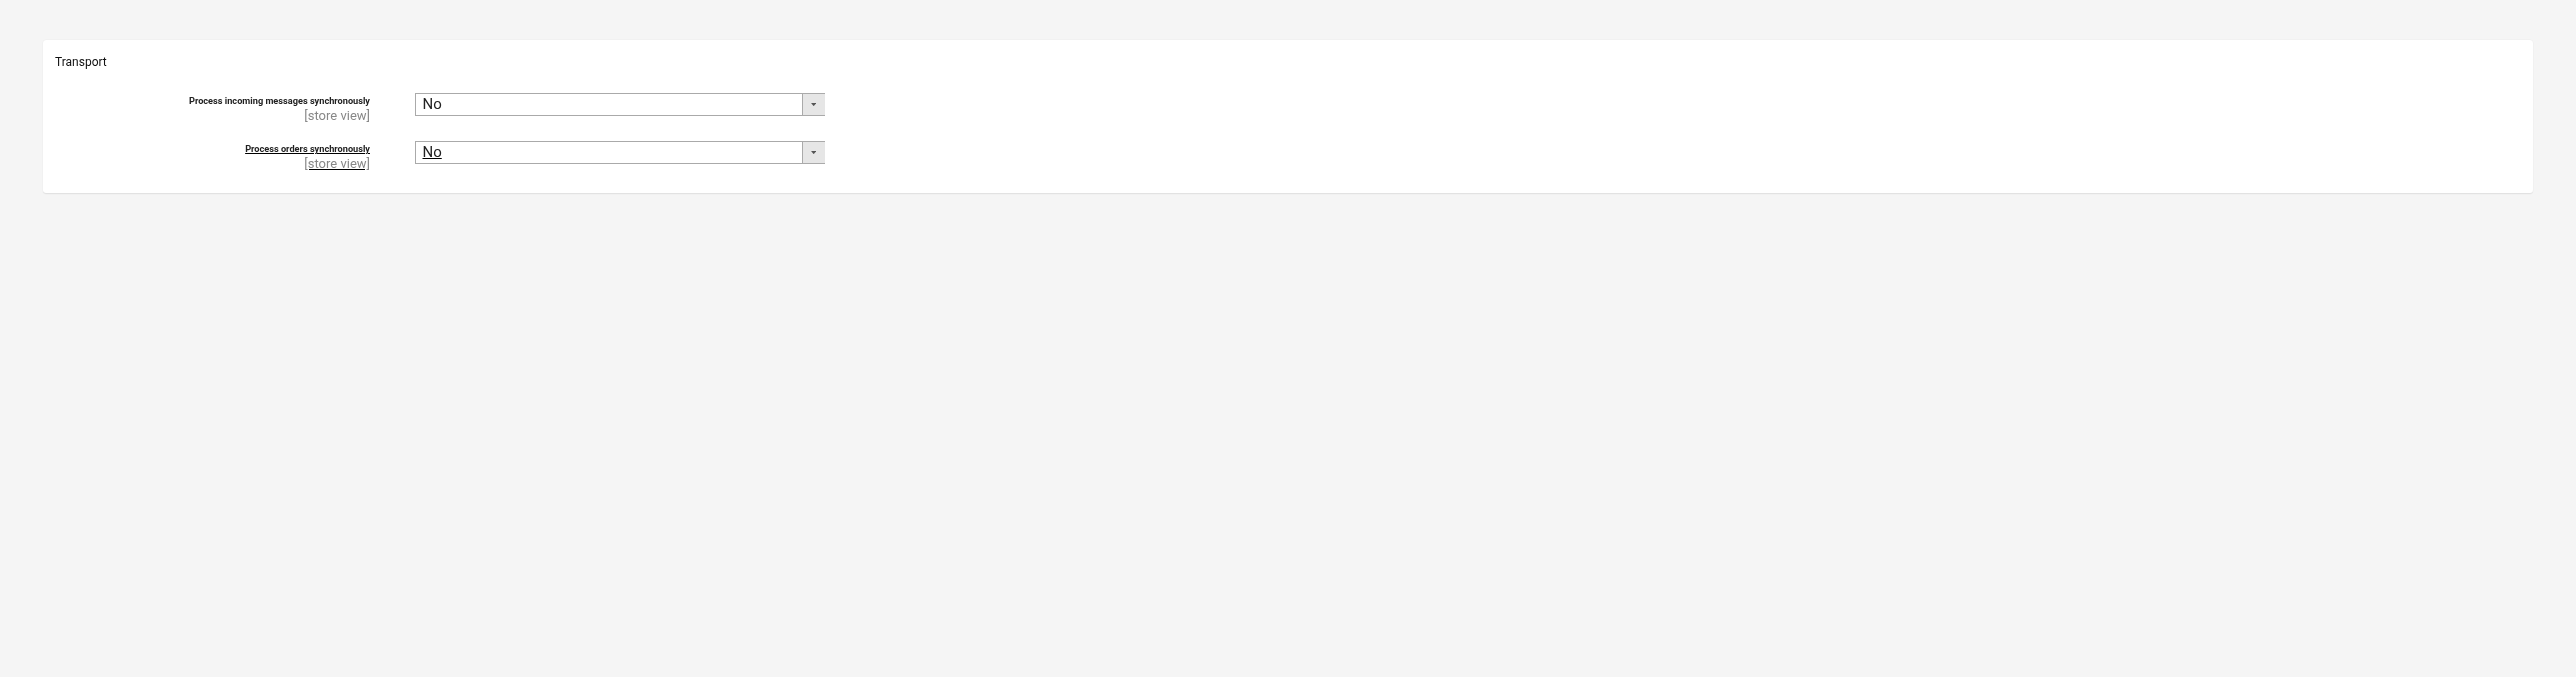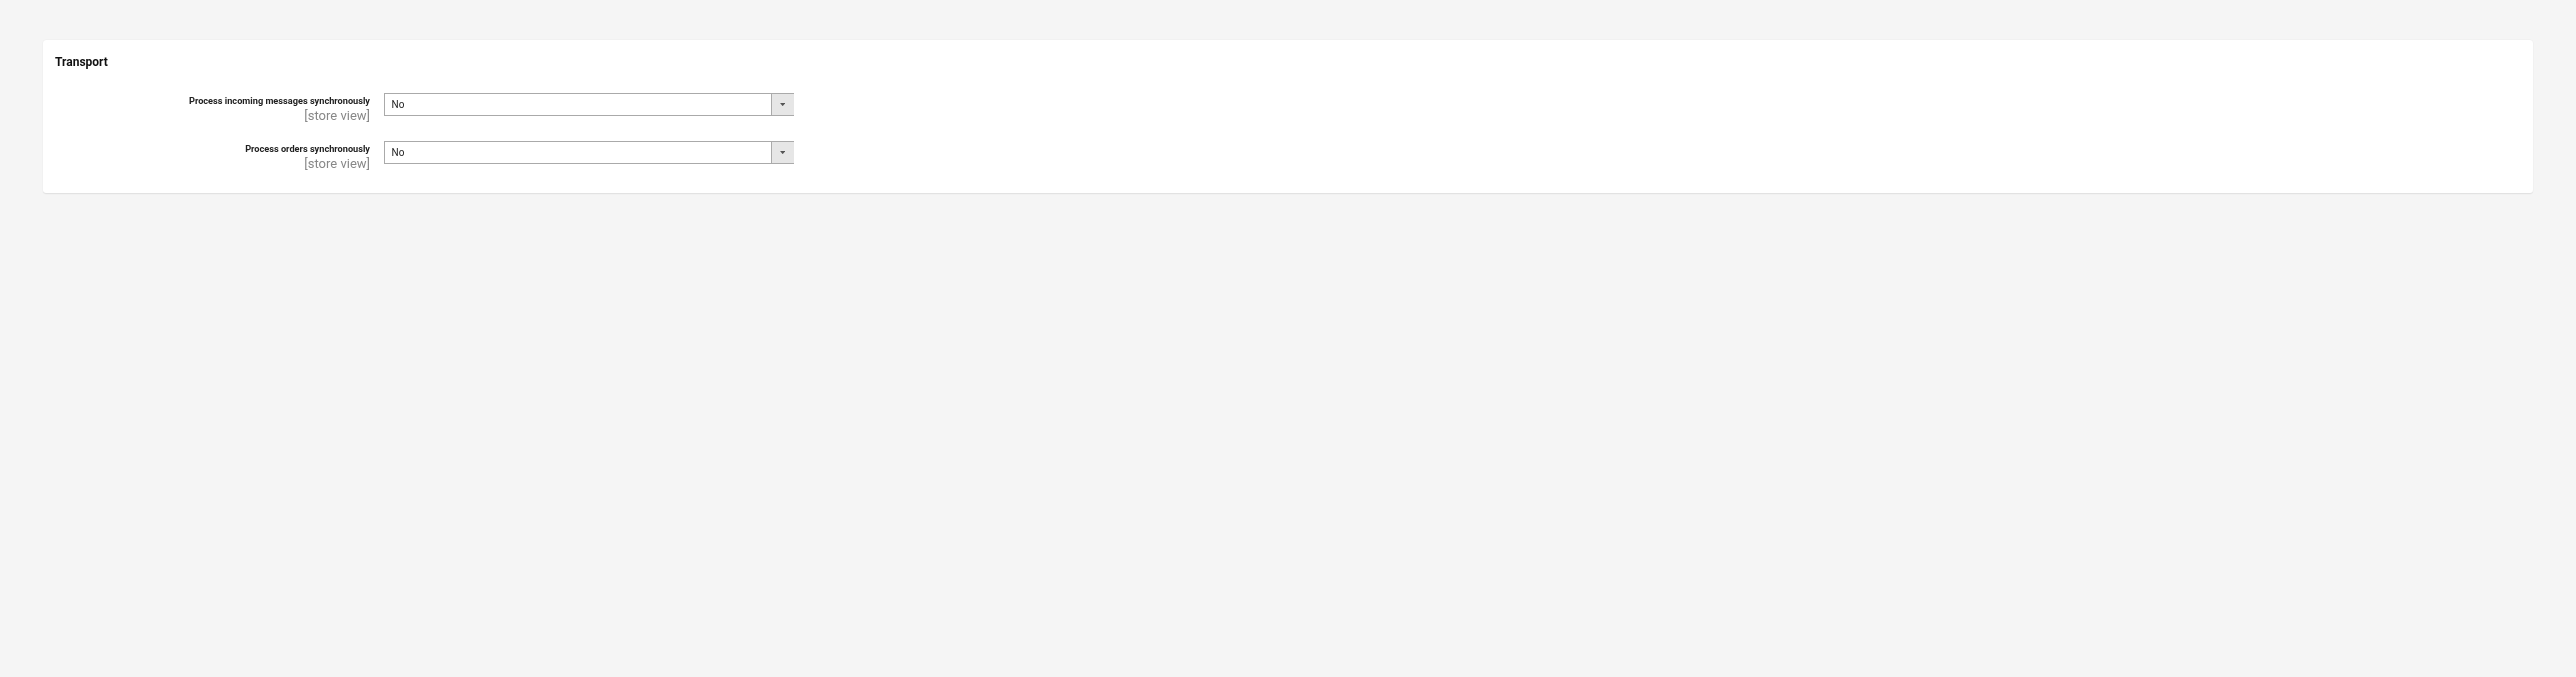--- a/index.html
+++ b/index.html
@@ -9,30 +9,31 @@
       padding: 40px 43px;
     }
     .panel {
       background: #fff;
       border-radius: 3.2px;
       box-shadow: 0 0.5px 1.6px rgba(0,0,0,0.06), 0 0.5px 1.1px rgba(0,0,0,0.04);
       padding: 15px 12px 19.4px 12px;
     }
     .panel-title {
       font-size: 12px;
-      font-weight: 700;
+      font-weight: 400;
       color: #111;
       margin-bottom: 24px;
     }
     .field-row {
       display: flex;
       align-items: flex-start;
       margin-bottom: 16px;
+      gap: 31px;
     }
-    .field-row:last-child { margin-bottom: 0; }
+    .field-row:last-child { margin-bottom: 0; text-decoration: underline; }
     .field-label-wrap {
       width: 329px;
       text-align: right;
       padding-right: 14px;
       padding-top: 2.2px;
       flex-shrink: 0;
     }
     .field-label {
       font-size: 9.2px;
       font-weight: 700;
@@ -54,21 +55,21 @@
     }
     .select-wrap {
       position: relative;
       width: 100%;
     }
     .select {
       width: 100%;
       height: 22.6px;
       border: 0.5px solid #aaa;
       background: #fff;
-      font-size: 10px;
+      font-size: 15px;
       color: #222;
       padding: 0 27px 0 6.5px;
       appearance: none;
       -webkit-appearance: none;
       -moz-appearance: none;
       border-radius: 0;
       cursor: pointer;
       line-height: 21.6px;
     }
     .select-btn {

